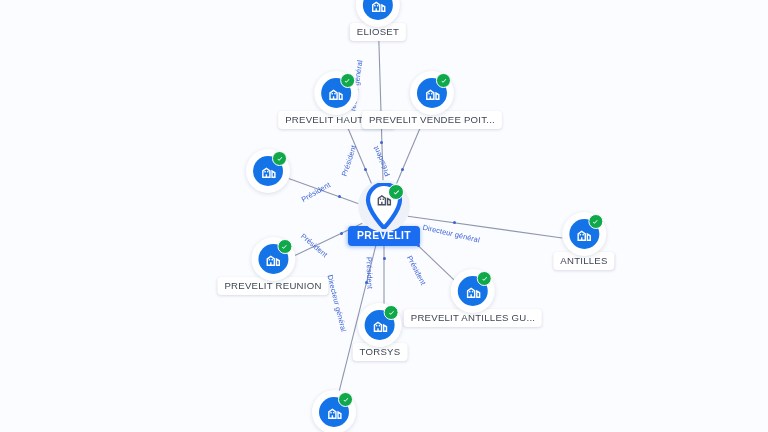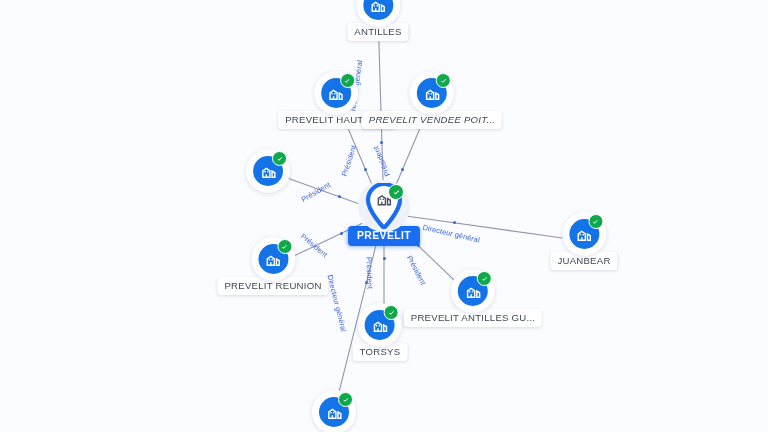--- a/index.html
+++ b/index.html
@@ -174,110 +174,110 @@
         <div class="node-halo">
           <div class="node-circle">
             <svg width="17" height="17" viewBox="0 0 24 24" aria-hidden="true">
               <path fill="#ffffff" d="M3 21V10.5l6-4.2 6 4.2V21H3zm2-2h3v-3h2v3h3v-7.4L9 8.7l-4 2.9V19z"></path>
               <path fill="#ffffff" d="M16 21V9.6l6 3.4V21h-6zm2-2h2v-4.6l-2-1.1V19z"></path>
               <rect fill="#ffffff" x="6.1" y="11.3" width="2" height="2"></rect>
               <rect fill="#ffffff" x="10" y="11.3" width="2" height="2"></rect>
             </svg>
           </div>
         </div>
+        <div class="node-label">ELIOSET</div>
+      </div>
+      <div class="node" style="left: 336px; top: 100px; z-index: 20;">
+        <div class="node-halo">
+          <div class="node-circle">
+            <svg width="17" height="17" viewBox="0 0 24 24" aria-hidden="true">
+              <path fill="#ffffff" d="M3 21V10.5l6-4.2 6 4.2V21H3zm2-2h3v-3h2v3h3v-7.4L9 8.7l-4 2.9V19z"></path>
+              <path fill="#ffffff" d="M16 21V9.6l6 3.4V21h-6zm2-2h2v-4.6l-2-1.1V19z"></path>
+              <rect fill="#ffffff" x="6.1" y="11.3" width="2" height="2"></rect>
+              <rect fill="#ffffff" x="10" y="11.3" width="2" height="2"></rect>
+            </svg>
+          </div>
+          <div class="check-badge">
+            <svg width="8" height="8" viewBox="0 0 24 24" aria-hidden="true">
+              <path fill="#ffffff" d="M9.3 17.3 4.6 12.6l1.5-1.5 3.2 3.2 8-8 1.5 1.5z"></path>
+            </svg>
+          </div>
+        </div>
+        <div class="node-label">PREVELIT HAUTS DE</div>
+      </div>
+      <div class="node" style="left: 432px; top: 100px; z-index: 20;">
+        <div class="node-halo">
+          <div class="node-circle">
+            <svg width="17" height="17" viewBox="0 0 24 24" aria-hidden="true">
+              <path fill="#ffffff" d="M3 21V10.5l6-4.2 6 4.2V21H3zm2-2h3v-3h2v3h3v-7.4L9 8.7l-4 2.9V19z"></path>
+              <path fill="#ffffff" d="M16 21V9.6l6 3.4V21h-6zm2-2h2v-4.6l-2-1.1V19z"></path>
+              <rect fill="#ffffff" x="6.1" y="11.3" width="2" height="2"></rect>
+              <rect fill="#ffffff" x="10" y="11.3" width="2" height="2"></rect>
+            </svg>
+          </div>
+          <div class="check-badge">
+            <svg width="8" height="8" viewBox="0 0 24 24" aria-hidden="true">
+              <path fill="#ffffff" d="M9.3 17.3 4.6 12.6l1.5-1.5 3.2 3.2 8-8 1.5 1.5z"></path>
+            </svg>
+          </div>
+        </div>
+        <div class="node-label">PREVELIT VENDEE POIT...</div>
+      </div>
+      <div class="node" style="left: 268px; top: 171px; z-index: 20;">
+        <div class="node-halo">
+          <div class="node-circle">
+            <svg width="17" height="17" viewBox="0 0 24 24" aria-hidden="true">
+              <path fill="#ffffff" d="M3 21V10.5l6-4.2 6 4.2V21H3zm2-2h3v-3h2v3h3v-7.4L9 8.7l-4 2.9V19z"></path>
+              <path fill="#ffffff" d="M16 21V9.6l6 3.4V21h-6zm2-2h2v-4.6l-2-1.1V19z"></path>
+              <rect fill="#ffffff" x="6.1" y="11.3" width="2" height="2"></rect>
+              <rect fill="#ffffff" x="10" y="11.3" width="2" height="2"></rect>
+            </svg>
+          </div>
+          <div class="check-badge">
+            <svg width="8" height="8" viewBox="0 0 24 24" aria-hidden="true">
+              <path fill="#ffffff" d="M9.3 17.3 4.6 12.6l1.5-1.5 3.2 3.2 8-8 1.5 1.5z"></path>
+            </svg>
+          </div>
+        </div>
+      </div>
+      <div class="node" style="left: 273px; top: 266px; z-index: 20; justify-content: flex-end;">
+        <div class="node-halo">
+          <div class="node-circle">
+            <svg width="17" height="17" viewBox="0 0 24 24" aria-hidden="true">
+              <path fill="#ffffff" d="M3 21V10.5l6-4.2 6 4.2V21H3zm2-2h3v-3h2v3h3v-7.4L9 8.7l-4 2.9V19z"></path>
+              <path fill="#ffffff" d="M16 21V9.6l6 3.4V21h-6zm2-2h2v-4.6l-2-1.1V19z"></path>
+              <rect fill="#ffffff" x="6.1" y="11.3" width="2" height="2"></rect>
+              <rect fill="#ffffff" x="10" y="11.3" width="2" height="2"></rect>
+            </svg>
+          </div>
+          <div class="check-badge">
+            <svg width="8" height="8" viewBox="0 0 24 24" aria-hidden="true">
+              <path fill="#ffffff" d="M9.3 17.3 4.6 12.6l1.5-1.5 3.2 3.2 8-8 1.5 1.5z"></path>
+            </svg>
+          </div>
+        </div>
+        <div class="node-label">PREVELIT REUNION</div>
+      </div>
+      <div class="node" style="left: 584px; top: 241px; z-index: 20;">
+        <div class="node-halo">
+          <div class="node-circle">
+            <svg width="17" height="17" viewBox="0 0 24 24" aria-hidden="true">
+              <path fill="#ffffff" d="M3 21V10.5l6-4.2 6 4.2V21H3zm2-2h3v-3h2v3h3v-7.4L9 8.7l-4 2.9V19z"></path>
+              <path fill="#ffffff" d="M16 21V9.6l6 3.4V21h-6zm2-2h2v-4.6l-2-1.1V19z"></path>
+              <rect fill="#ffffff" x="6.1" y="11.3" width="2" height="2"></rect>
+              <rect fill="#ffffff" x="10" y="11.3" width="2" height="2"></rect>
+            </svg>
+          </div>
+          <div class="check-badge">
+            <svg width="8" height="8" viewBox="0 0 24 24" aria-hidden="true">
+              <path fill="#ffffff" d="M9.3 17.3 4.6 12.6l1.5-1.5 3.2 3.2 8-8 1.5 1.5z"></path>
+            </svg>
+          </div>
+        </div>
         <div class="node-label">ANTILLES</div>
-      </div>
-      <div class="node" style="left: 336px; top: 100px; z-index: 20;">
-        <div class="node-halo">
-          <div class="node-circle">
-            <svg width="17" height="17" viewBox="0 0 24 24" aria-hidden="true">
-              <path fill="#ffffff" d="M3 21V10.5l6-4.2 6 4.2V21H3zm2-2h3v-3h2v3h3v-7.4L9 8.7l-4 2.9V19z"></path>
-              <path fill="#ffffff" d="M16 21V9.6l6 3.4V21h-6zm2-2h2v-4.6l-2-1.1V19z"></path>
-              <rect fill="#ffffff" x="6.1" y="11.3" width="2" height="2"></rect>
-              <rect fill="#ffffff" x="10" y="11.3" width="2" height="2"></rect>
-            </svg>
-          </div>
-          <div class="check-badge">
-            <svg width="8" height="8" viewBox="0 0 24 24" aria-hidden="true">
-              <path fill="#ffffff" d="M9.3 17.3 4.6 12.6l1.5-1.5 3.2 3.2 8-8 1.5 1.5z"></path>
-            </svg>
-          </div>
-        </div>
-        <div class="node-label">PREVELIT HAUTS DE</div>
-      </div>
-      <div class="node" style="left: 432px; top: 100px; z-index: 20; font-style: italic;">
-        <div class="node-halo">
-          <div class="node-circle">
-            <svg width="17" height="17" viewBox="0 0 24 24" aria-hidden="true">
-              <path fill="#ffffff" d="M3 21V10.5l6-4.2 6 4.2V21H3zm2-2h3v-3h2v3h3v-7.4L9 8.7l-4 2.9V19z"></path>
-              <path fill="#ffffff" d="M16 21V9.6l6 3.4V21h-6zm2-2h2v-4.6l-2-1.1V19z"></path>
-              <rect fill="#ffffff" x="6.1" y="11.3" width="2" height="2"></rect>
-              <rect fill="#ffffff" x="10" y="11.3" width="2" height="2"></rect>
-            </svg>
-          </div>
-          <div class="check-badge">
-            <svg width="8" height="8" viewBox="0 0 24 24" aria-hidden="true">
-              <path fill="#ffffff" d="M9.3 17.3 4.6 12.6l1.5-1.5 3.2 3.2 8-8 1.5 1.5z"></path>
-            </svg>
-          </div>
-        </div>
-        <div class="node-label">PREVELIT VENDEE POIT...</div>
-      </div>
-      <div class="node" style="left: 268px; top: 171px; z-index: 20;">
-        <div class="node-halo">
-          <div class="node-circle">
-            <svg width="17" height="17" viewBox="0 0 24 24" aria-hidden="true">
-              <path fill="#ffffff" d="M3 21V10.5l6-4.2 6 4.2V21H3zm2-2h3v-3h2v3h3v-7.4L9 8.7l-4 2.9V19z"></path>
-              <path fill="#ffffff" d="M16 21V9.6l6 3.4V21h-6zm2-2h2v-4.6l-2-1.1V19z"></path>
-              <rect fill="#ffffff" x="6.1" y="11.3" width="2" height="2"></rect>
-              <rect fill="#ffffff" x="10" y="11.3" width="2" height="2"></rect>
-            </svg>
-          </div>
-          <div class="check-badge">
-            <svg width="8" height="8" viewBox="0 0 24 24" aria-hidden="true">
-              <path fill="#ffffff" d="M9.3 17.3 4.6 12.6l1.5-1.5 3.2 3.2 8-8 1.5 1.5z"></path>
-            </svg>
-          </div>
-        </div>
-      </div>
-      <div class="node" style="left: 273px; top: 266px; z-index: 20; justify-content: flex-end;">
-        <div class="node-halo">
-          <div class="node-circle">
-            <svg width="17" height="17" viewBox="0 0 24 24" aria-hidden="true">
-              <path fill="#ffffff" d="M3 21V10.5l6-4.2 6 4.2V21H3zm2-2h3v-3h2v3h3v-7.4L9 8.7l-4 2.9V19z"></path>
-              <path fill="#ffffff" d="M16 21V9.6l6 3.4V21h-6zm2-2h2v-4.6l-2-1.1V19z"></path>
-              <rect fill="#ffffff" x="6.1" y="11.3" width="2" height="2"></rect>
-              <rect fill="#ffffff" x="10" y="11.3" width="2" height="2"></rect>
-            </svg>
-          </div>
-          <div class="check-badge">
-            <svg width="8" height="8" viewBox="0 0 24 24" aria-hidden="true">
-              <path fill="#ffffff" d="M9.3 17.3 4.6 12.6l1.5-1.5 3.2 3.2 8-8 1.5 1.5z"></path>
-            </svg>
-          </div>
-        </div>
-        <div class="node-label">PREVELIT REUNION</div>
-      </div>
-      <div class="node" style="left: 584px; top: 241px; z-index: 20;">
-        <div class="node-halo">
-          <div class="node-circle">
-            <svg width="17" height="17" viewBox="0 0 24 24" aria-hidden="true">
-              <path fill="#ffffff" d="M3 21V10.5l6-4.2 6 4.2V21H3zm2-2h3v-3h2v3h3v-7.4L9 8.7l-4 2.9V19z"></path>
-              <path fill="#ffffff" d="M16 21V9.6l6 3.4V21h-6zm2-2h2v-4.6l-2-1.1V19z"></path>
-              <rect fill="#ffffff" x="6.1" y="11.3" width="2" height="2"></rect>
-              <rect fill="#ffffff" x="10" y="11.3" width="2" height="2"></rect>
-            </svg>
-          </div>
-          <div class="check-badge">
-            <svg width="8" height="8" viewBox="0 0 24 24" aria-hidden="true">
-              <path fill="#ffffff" d="M9.3 17.3 4.6 12.6l1.5-1.5 3.2 3.2 8-8 1.5 1.5z"></path>
-            </svg>
-          </div>
-        </div>
-        <div class="node-label">JUANBEAR</div>
       </div>
       <div class="node" style="left: 473px; top: 298px; z-index: 20;">
         <div class="node-halo">
           <div class="node-circle">
             <svg width="17" height="17" viewBox="0 0 24 24" aria-hidden="true">
               <path fill="#ffffff" d="M3 21V10.5l6-4.2 6 4.2V21H3zm2-2h3v-3h2v3h3v-7.4L9 8.7l-4 2.9V19z"></path>
               <path fill="#ffffff" d="M16 21V9.6l6 3.4V21h-6zm2-2h2v-4.6l-2-1.1V19z"></path>
               <rect fill="#ffffff" x="6.1" y="11.3" width="2" height="2"></rect>
               <rect fill="#ffffff" x="10" y="11.3" width="2" height="2"></rect>
             </svg>

